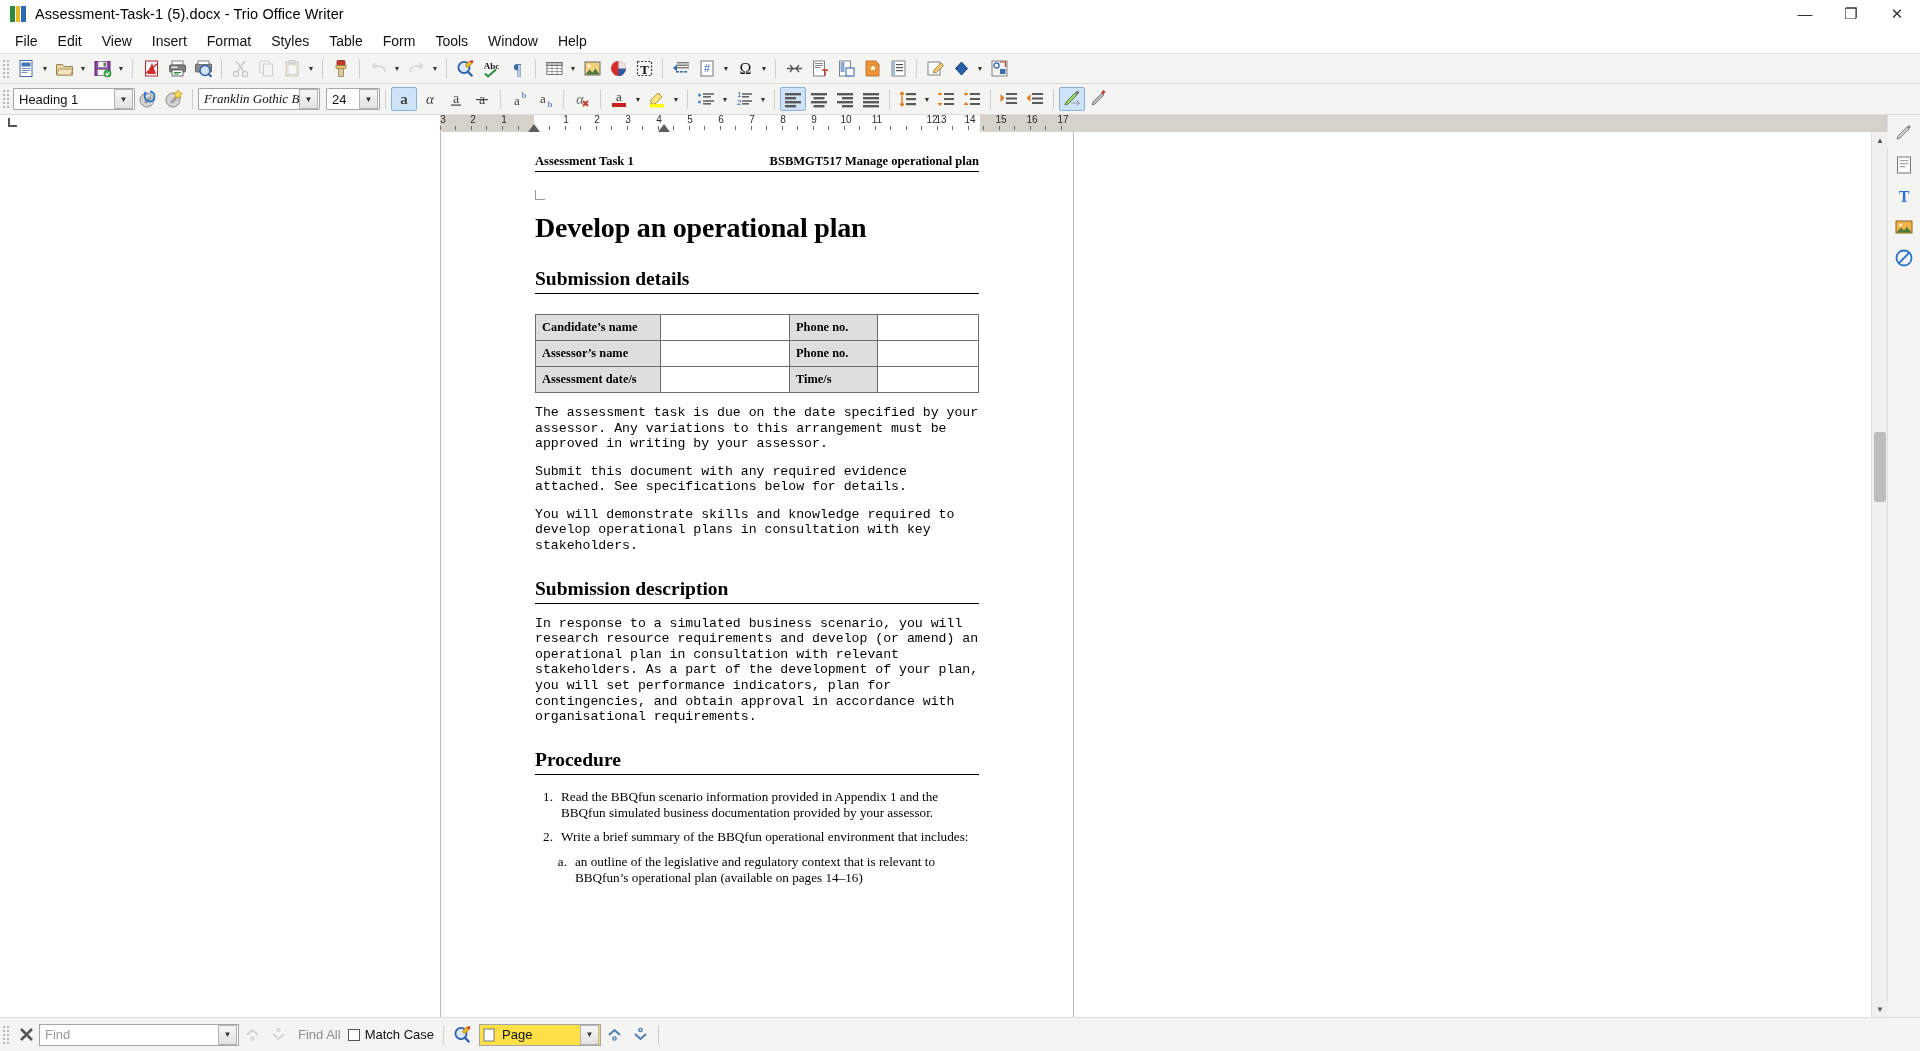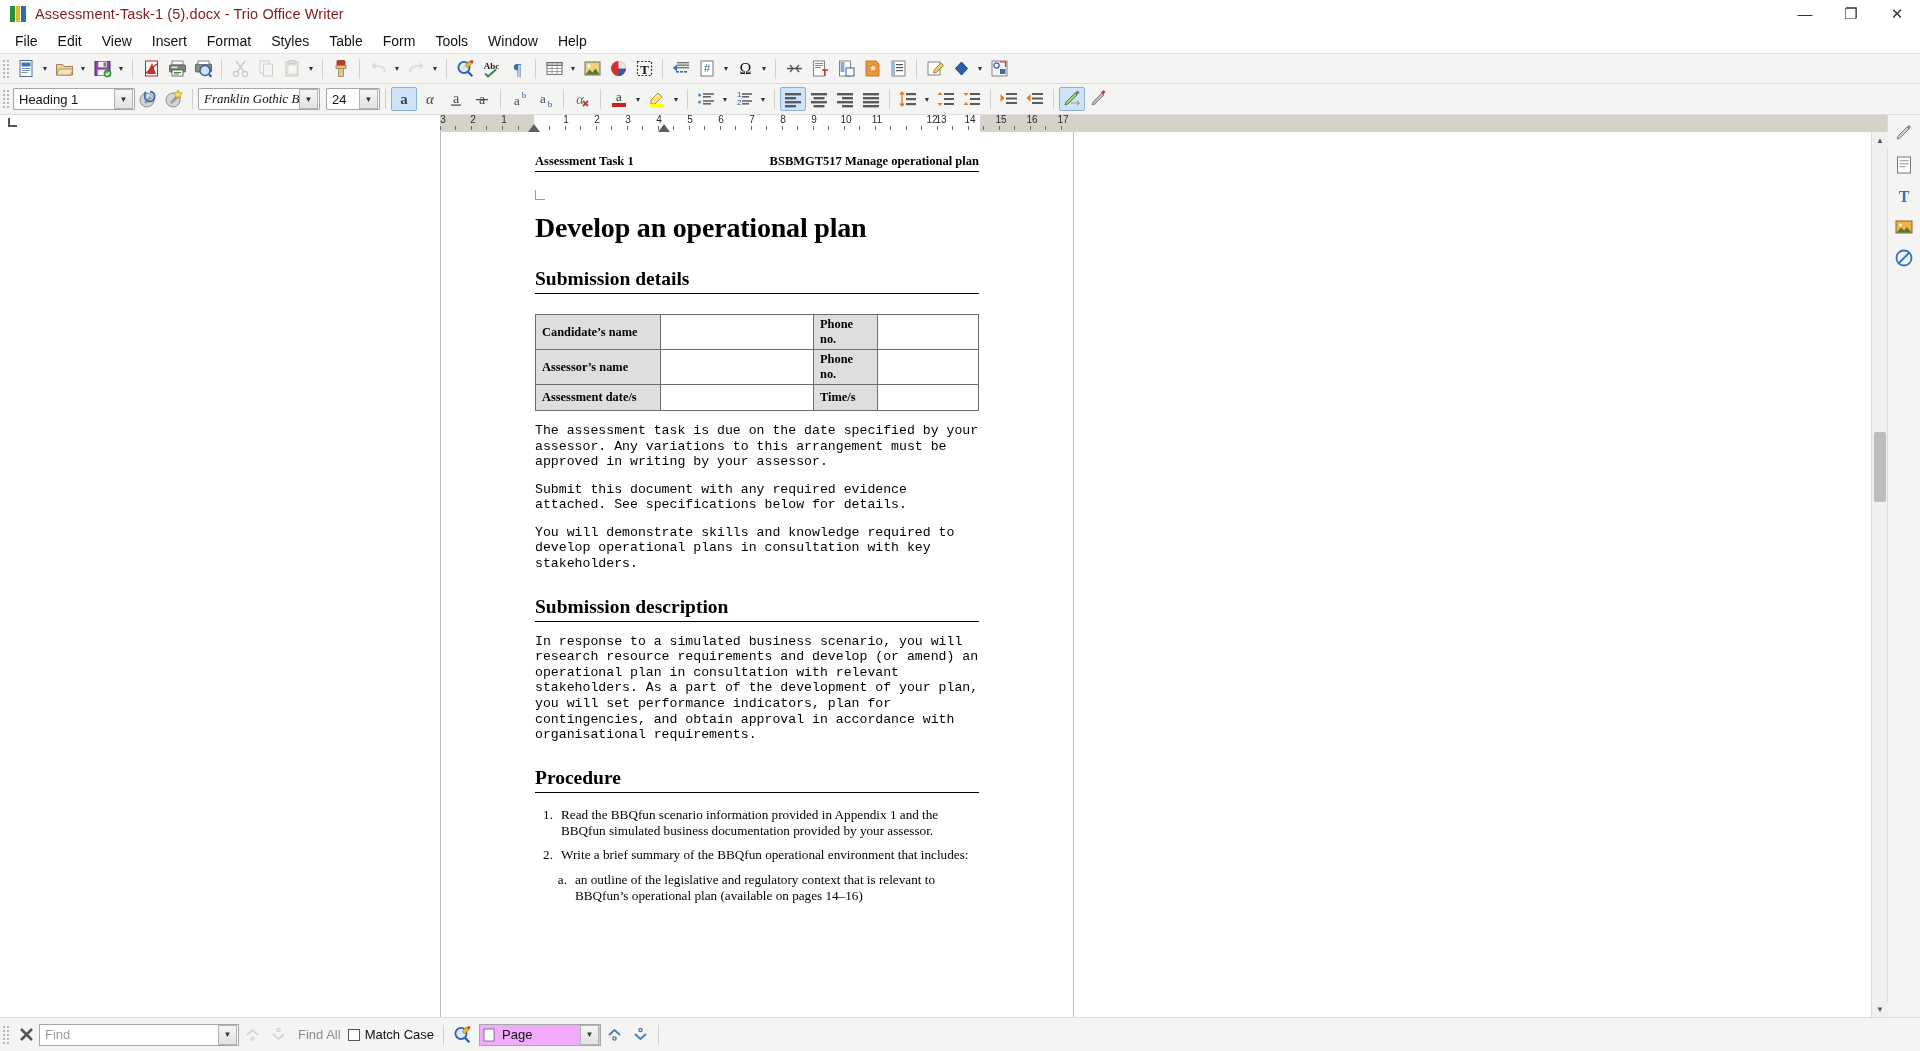--- a/index.html
+++ b/index.html
@@ -20,21 +20,21 @@
   }
   .tb-icon {
     width: 16px; height: 16px; margin: 0 9px 0 10px;
     display: grid; grid-template-columns: 1fr 1fr 1fr; gap: 1px;
     flex: 0 0 auto;
   }
   .tb-icon i { display:block; }
   .tb-icon i:nth-child(1){ background:#2d8c3c; }
   .tb-icon i:nth-child(2){ background:#e8b923; }
   .tb-icon i:nth-child(3){ background:#2b6cb0; }
-  .title-text { font-size: 14.5px; color: #7f1d1d; letter-spacing: .1px; }
+  .title-text { font-size: 14.5px; color: #000000; letter-spacing: .1px; }
   .win-controls { margin-left: auto; display: flex; height: 100%; }
   .win-btn {
     width: 46px; height: 100%;
     display: flex; align-items: center; justify-content: center;
     color: #333; font-size: 15px;
   }
 
   
   .menubar {
     height: 26px; flex: 0 0 26px;
@@ -179,21 +179,21 @@
   .doc-table {
     border-collapse: collapse; margin-top: 20px; width: 444px;
     font-family: "Liberation Serif", serif;
   }
   .doc-table td {
     border: 1px solid #6c6c6c; height: 26px;
     font-size: 12.4px; padding: 2px 6px; color: #000;
   }
   .doc-table td.lbl { background: #dedede; font-weight: bold; width: 125px; }
   .doc-table td.val { background: #ffffff; }
-  .doc-table td.lbl2 { background: #dedede; font-weight: bold; width: 64px; }
+  .doc-table td.lbl2 { background: #dedede; font-weight: bold; width: 88px; }
   .doc-table td.val2 { background: #ffffff; width: 101px; }
 
   ol.doc-ol { margin-top: 14px; padding-left: 0; list-style: none; width: 450px; }
   ol.doc-ol > li {
     font-family: "Liberation Serif", serif;
     font-size: 13.2px; line-height: 1.2; color: #000;
     display: flex; margin-top: 9px;
   }
   ol.doc-ol > li .num { width: 26px; flex: 0 0 26px; text-align: right; padding-right: 8px; }
   ol.doc-ol > li .txt { flex: 1 1 auto; }
@@ -243,21 +243,21 @@
   .find-input .btn {
     width: 19px; height: 20px; flex: 0 0 19px; margin-right:1px;
     background: linear-gradient(#f6f6f6,#e2e2e2); border: 1px solid #b3b3b3;
     display:flex; align-items:center; justify-content:center; font-size:8px; color:#333;
   }
   .findall { font-size: 13px; color: #8d8d8d; padding: 0 7px; }
   .mcase { display: flex; align-items: center; gap: 5px; font-size: 13px; color: #111; padding-right: 4px;}
   .cbox { width: 12px; height: 12px; border: 1px solid #555; background: #fff; }
   .nav-combo {
     width: 122px; height: 22px; display: flex; align-items: center;
-    border: 1px solid #a6a6a6; background: #f0abfc;
+    border: 1px solid #a6a6a6; background: #fde047;
   }
   .nav-combo .val { flex: 1 1 auto; padding-left: 4px; font-size: 13px; color: #111; }
   .nav-combo .btn {
     width: 19px; height: 20px; flex: 0 0 19px; margin-right:1px;
     background: linear-gradient(#f6f6f6,#e2e2e2); border: 1px solid #b3b3b3;
     display:flex; align-items:center; justify-content:center; font-size:8px; color:#333;
   }
 </style>
 </head>
 <body>

